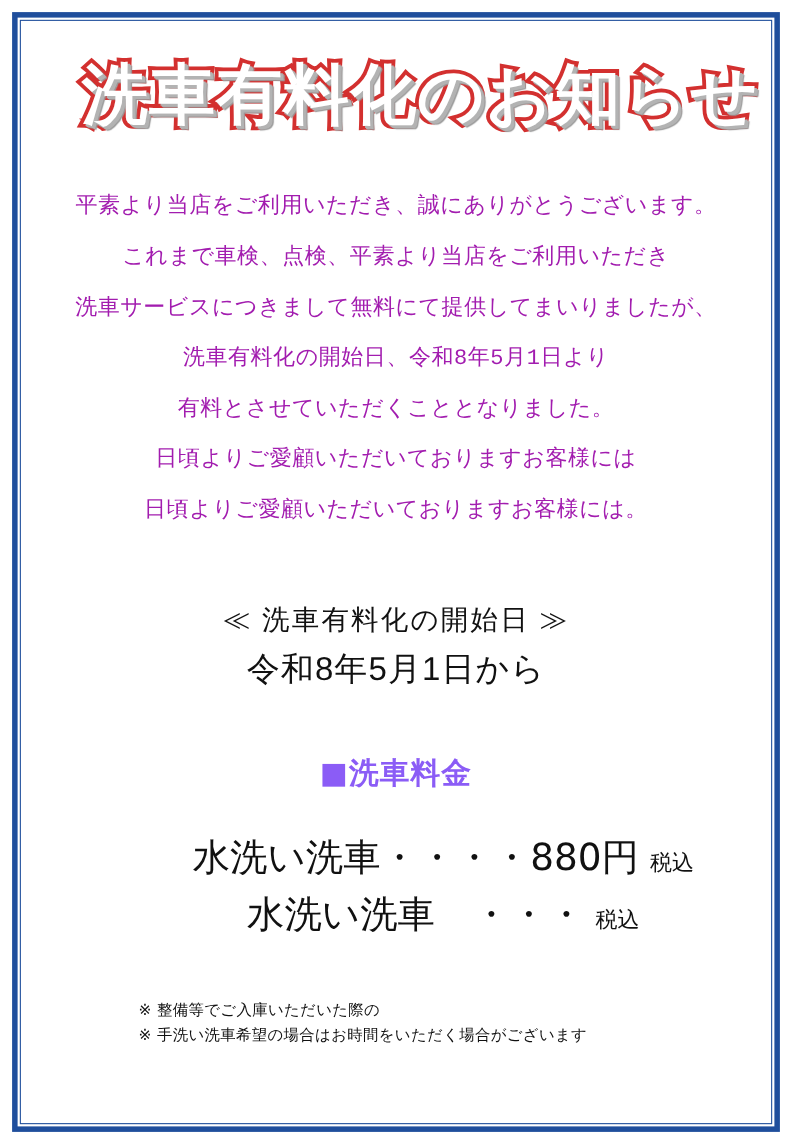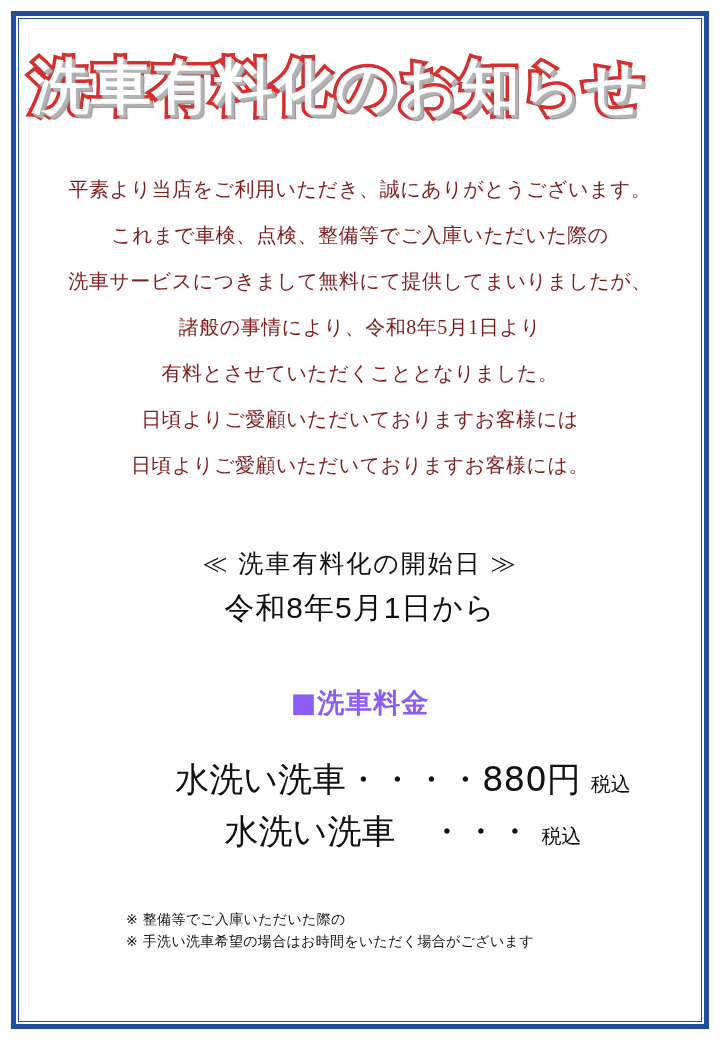--- a/index.html
+++ b/index.html
@@ -42,21 +42,21 @@
     position: absolute;
     left: 30px;
     top: 30px;
     width: 660px;
     height: 980px;
     box-sizing: border-box;
   }
 
   
   .title-wrap {
-    text-align: left;
+    text-align: right;
     margin-top: 22px;
   }
   .title {
     display: inline-block;
     font-family: "DejaVu Sans", "Liberation Sans", sans-serif;
     font-size: 60px;
     font-weight: bold;
     letter-spacing: 1px;
     color: #ffffff;
     line-height: 1.15;
@@ -66,22 +66,22 @@
        2px 2px 0 #b3b3b3,
        3px 3px 0 #b3b3b3,
        4px 4px 1px #9a9a9a;
     white-space: nowrap;
   }
 
   
   .body-block {
     margin-top: 58px;
     text-align: center;
-    color: #7f1d1d;
-    font-family: Liberation Serif, serif;
+    color: #a21caf;
+    font-family: Liberation Mono, monospace;
   }
   .body-line {
     font-size: 20px;
     line-height: 1.0;
     margin: 0 0 26px 0;
     letter-spacing: 0.5px;
   }
   .body-line:last-child { margin-bottom: 0; }
 
   
@@ -169,23 +169,23 @@
   <div class="frame-inner"></div>
 
   <div class="content">
 
     <div class="title-wrap">
       <div class="title">洗車有料化のお知らせ</div>
     </div>
 
     <div class="body-block">
       <p class="body-line">平素より当店をご利用いただき、誠にありがとうございます。</p>
-      <p class="body-line">これまで車検、点検、整備等でご入庫いただいた際の</p>
+      <p class="body-line">これまで車検、点検、平素より当店をご利用いただき</p>
       <p class="body-line">洗車サービスにつきまして無料にて提供してまいりましたが、</p>
-      <p class="body-line">諸般の事情により、令和8年5月1日より</p>
+      <p class="body-line">洗車有料化の開始日、令和8年5月1日より</p>
       <p class="body-line">有料とさせていただくこととなりました。</p>
       <p class="body-line">日頃よりご愛顧いただいておりますお客様には</p>
       <p class="body-line">日頃よりご愛顧いただいておりますお客様には。</p>
     </div>
 
     <div class="start-block">
       <div class="start-head">≪ 洗車有料化の開始日 ≫</div>
       <div class="start-date">令和8年5月1日から</div>
     </div>
 

